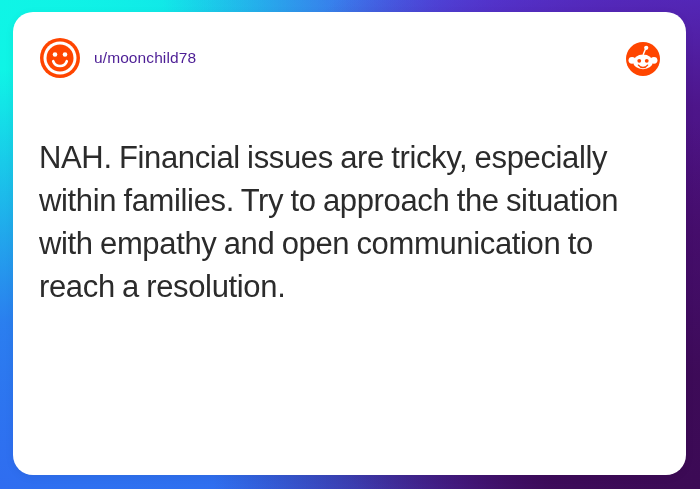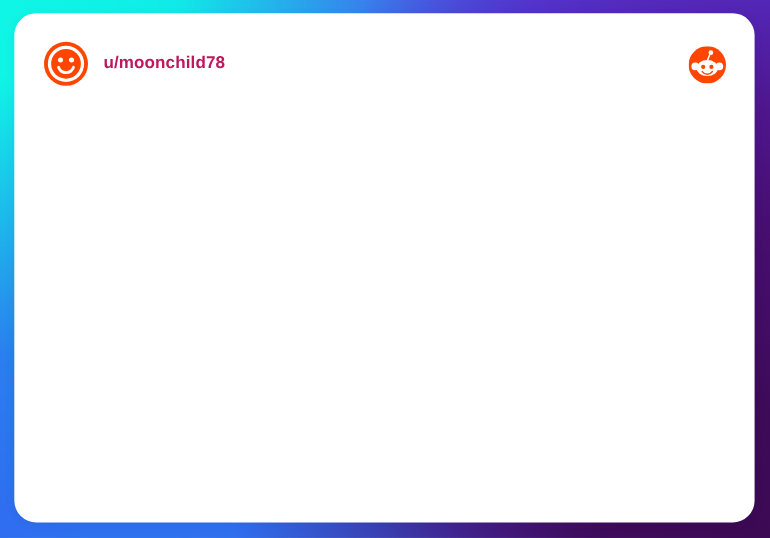--- a/index.html
+++ b/index.html
@@ -49,25 +49,24 @@
   }
   .avatar {
     width: 42px;
     height: 42px;
     flex: 0 0 42px;
     display: block;
   }
   .username {
     margin-left: 13px;
     font-size: 15.5px;
-    color: #be185d;
+    color: #4c1d95;
     letter-spacing: 0.1px;
     font-family: "Liberation Sans", sans-serif;
     white-space: nowrap;
-    font-weight: bold;
   }
   .brand-logo {
     position: absolute;
     top: 30px;
     right: 26px;
     width: 34px;
     height: 34px;
   }
 
   
@@ -116,15 +115,16 @@
 
       <circle cx="7.1" cy="21.6" r="4.1" fill="#ffffff"></circle>
       <circle cx="32.9" cy="21.6" r="4.1" fill="#ffffff"></circle>
 
       <circle cx="15.6" cy="22.2" r="2.25" fill="#FF4500"></circle>
       <circle cx="24.4" cy="22.2" r="2.25" fill="#FF4500"></circle>
 
       <path d="M14.6 27.2 a6.6 6.6 0 0 0 10.8 0" fill="none" stroke="#FF4500" stroke-width="1.6" stroke-linecap="round"></path>
     </svg>
 
+    <div class="post-body">NAH. Financial issues are tricky, especially within families. Try to approach the situation with empathy and open communication to reach a resolution.</div>
 
   </div>
 </div>
 
 </body></html>

